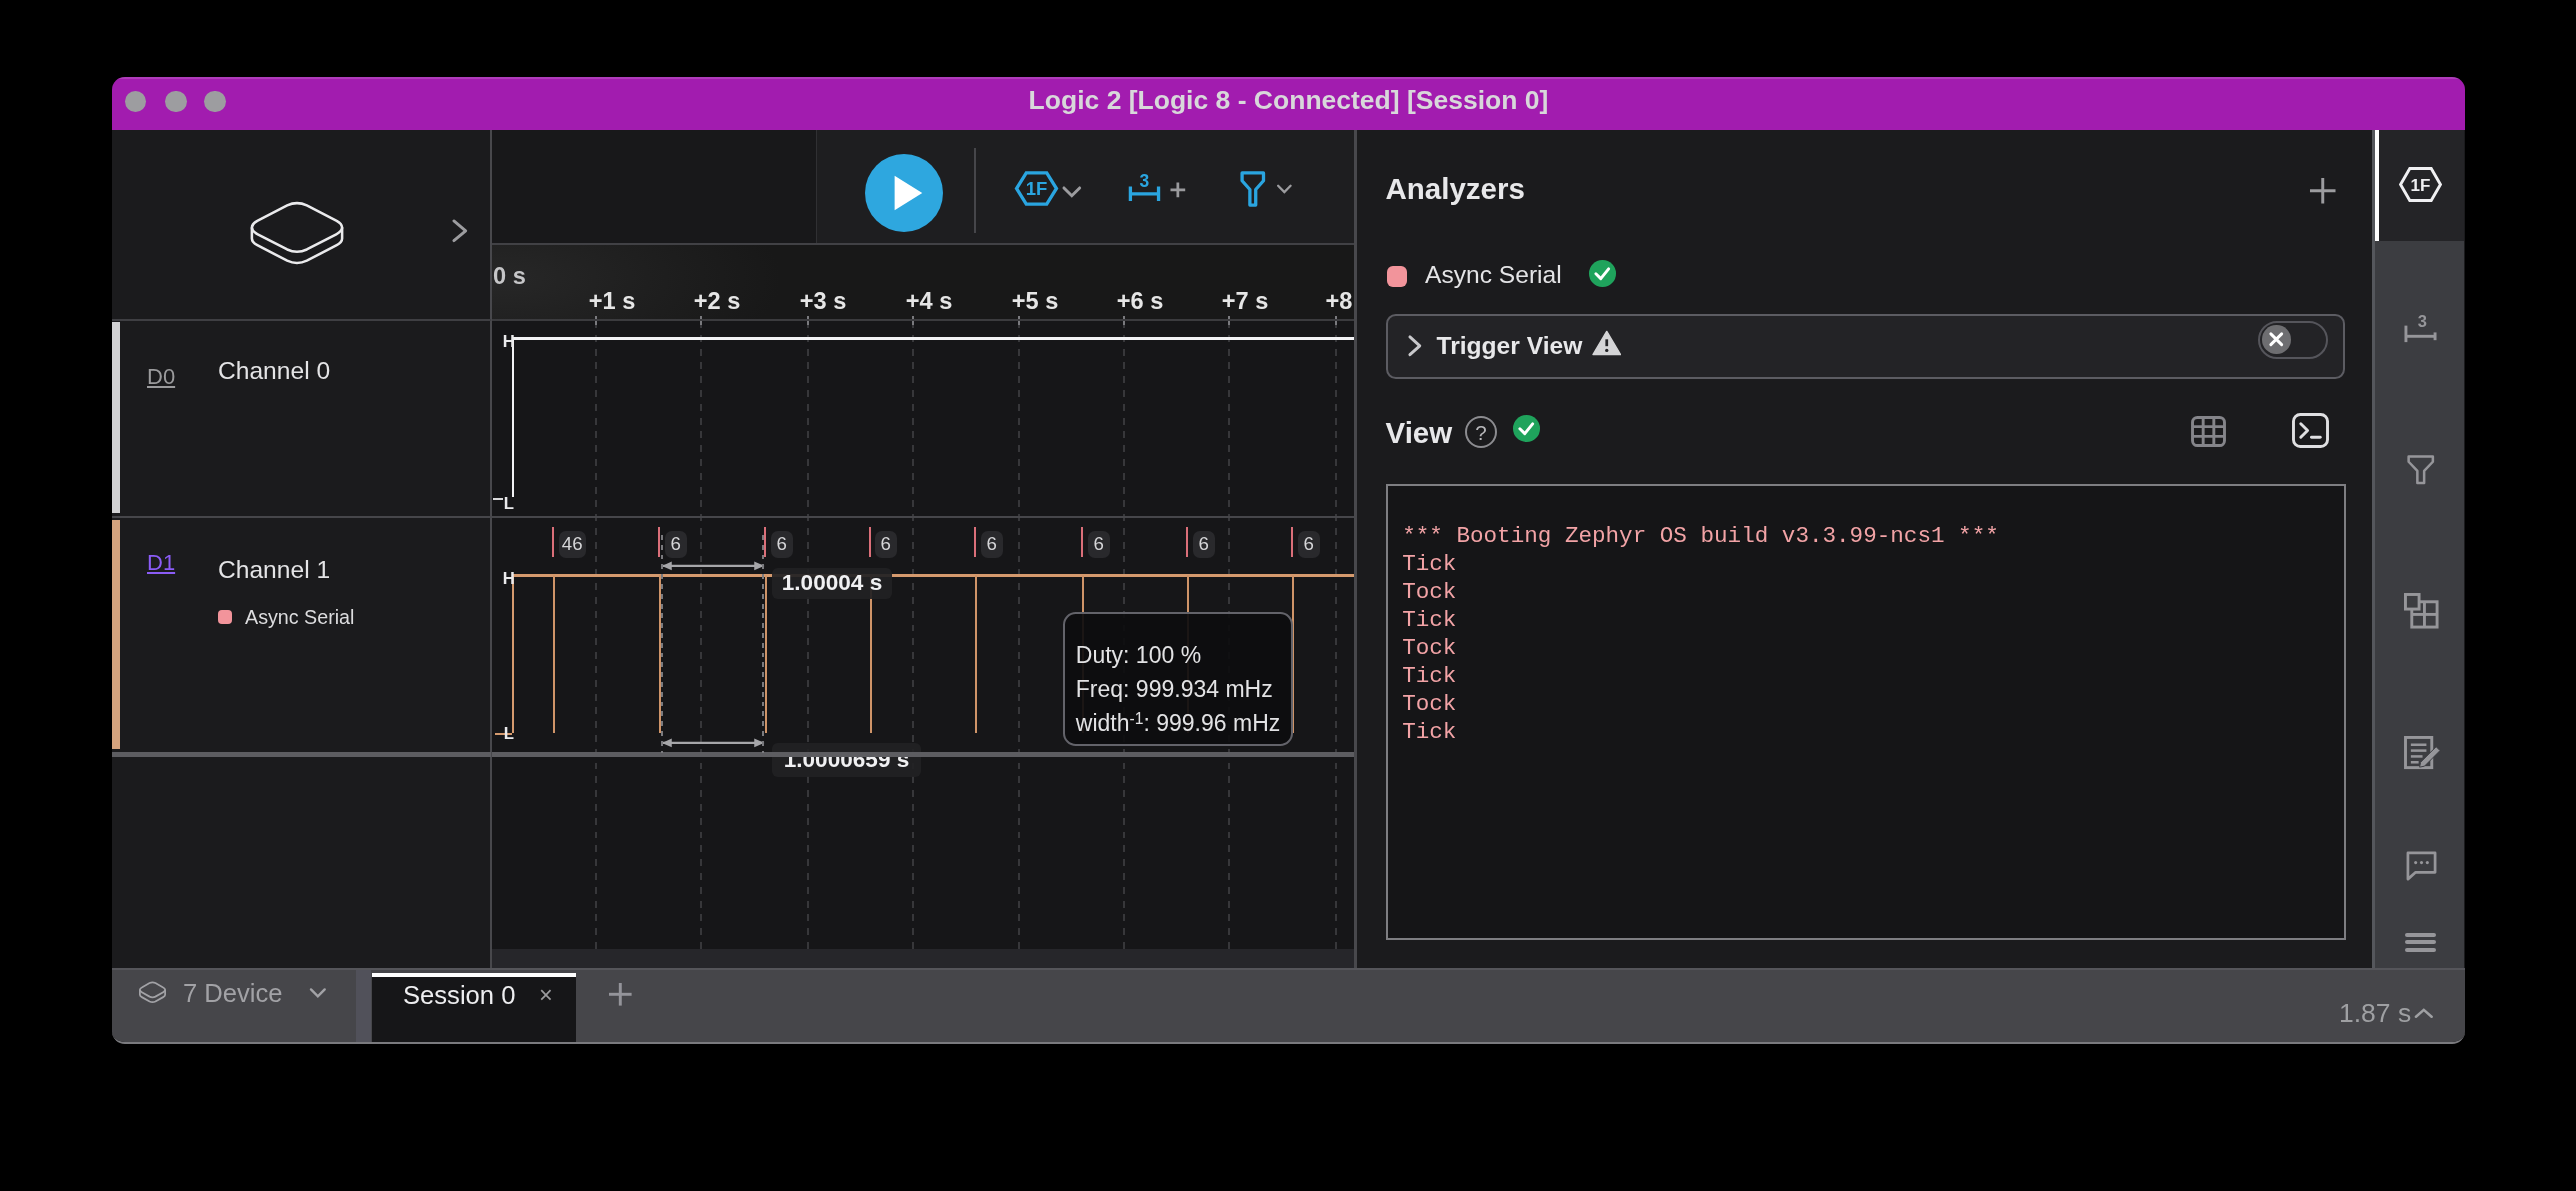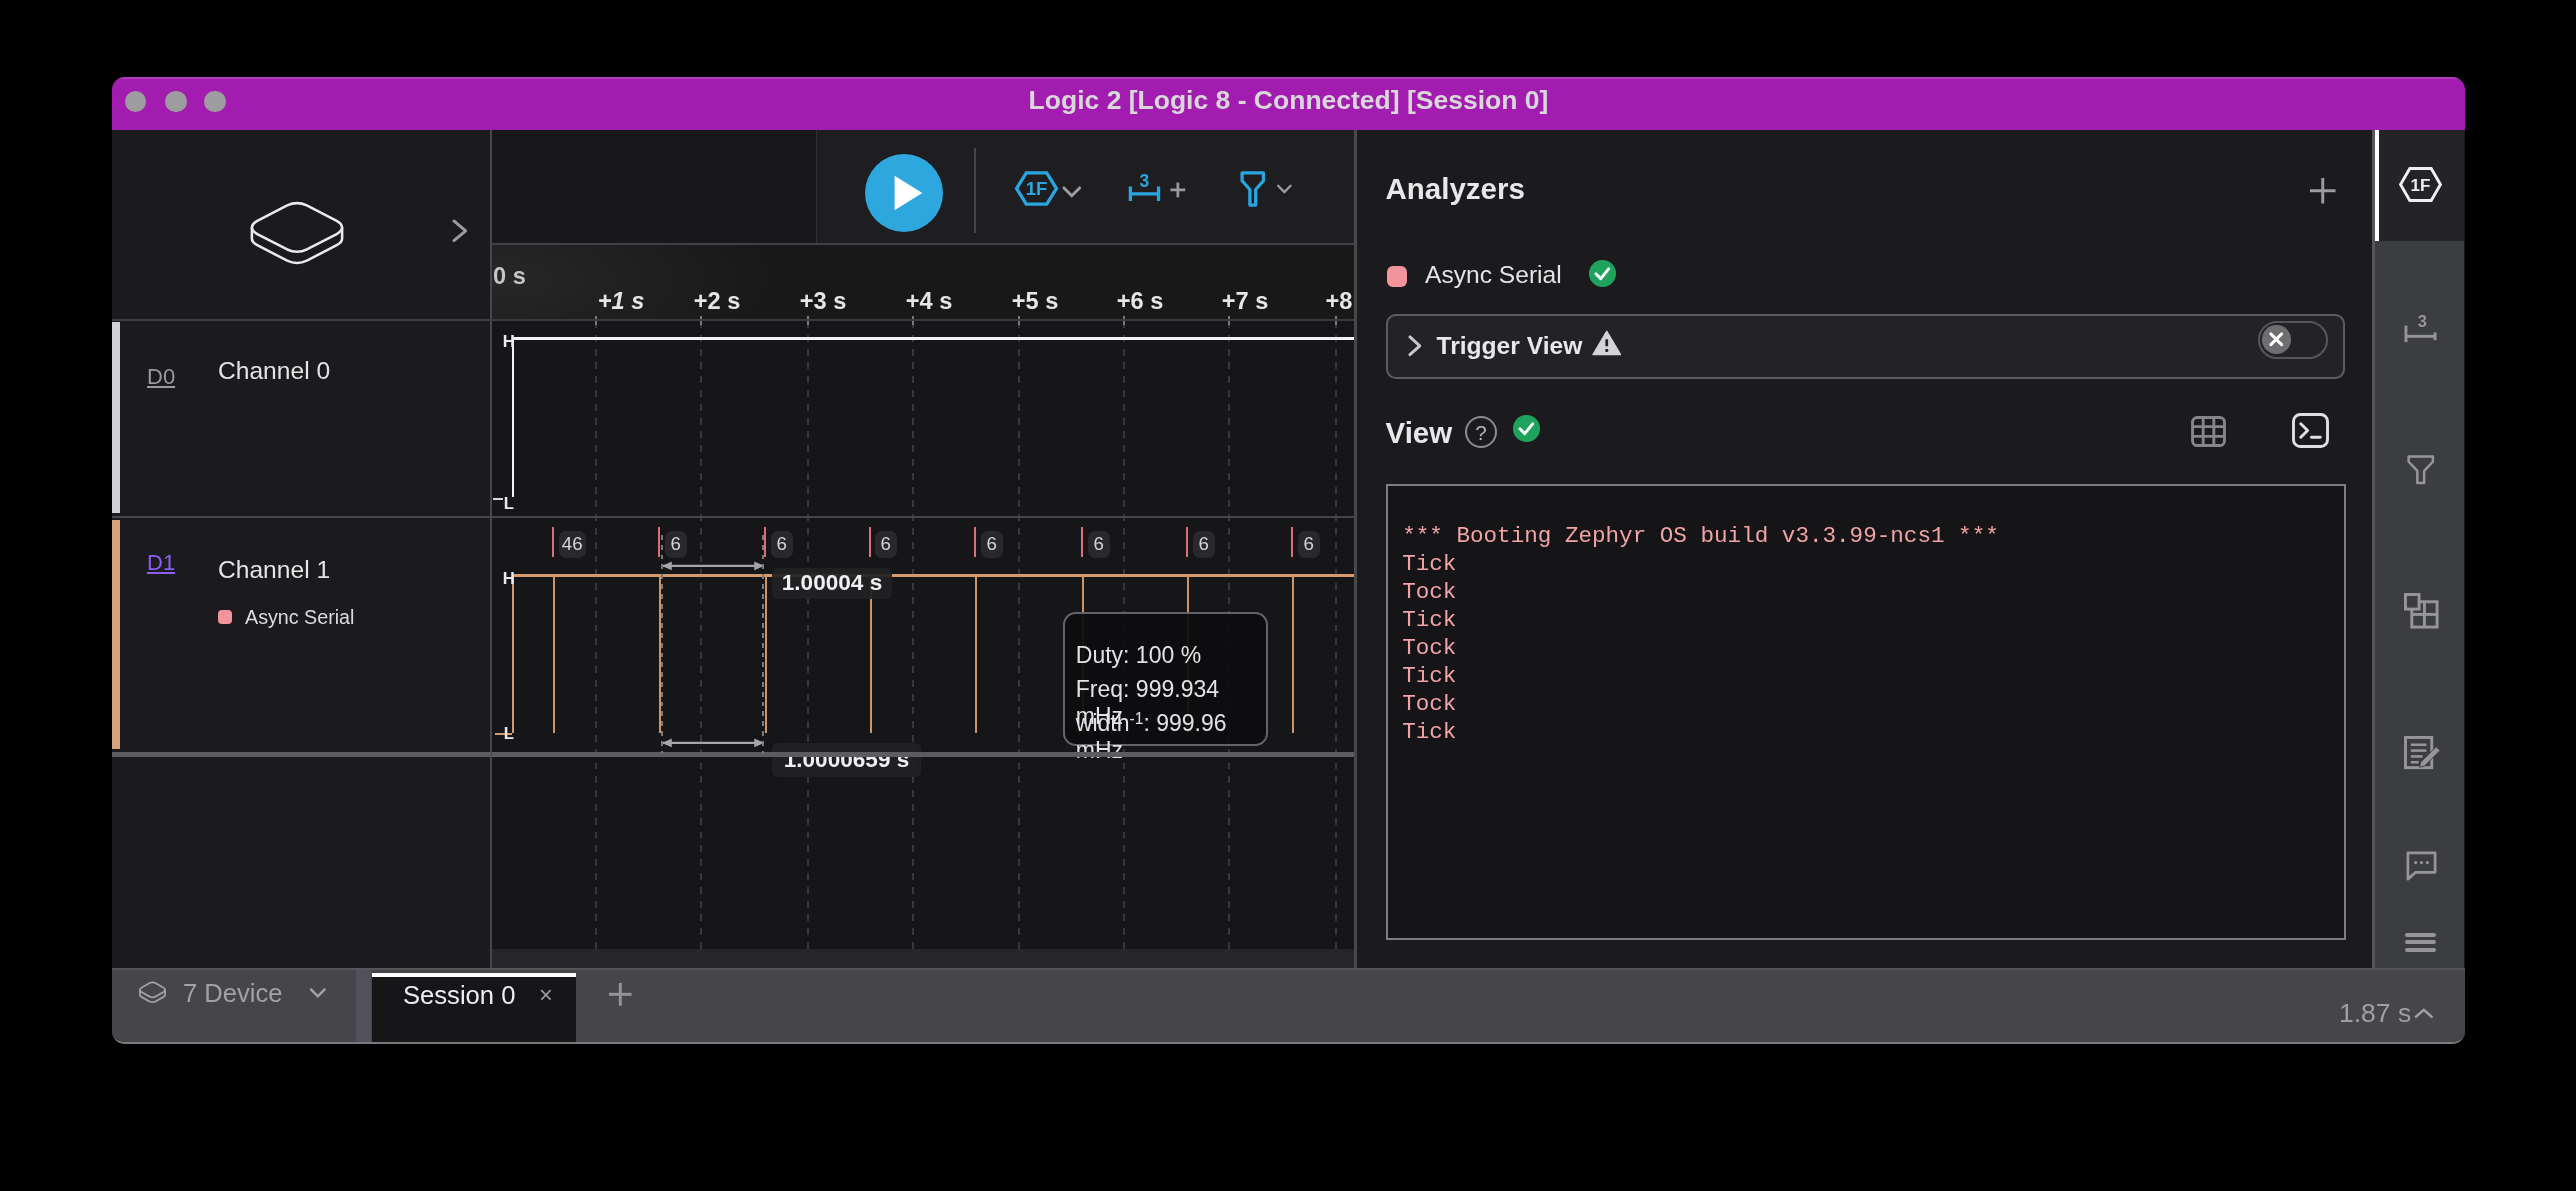--- a/index.html
+++ b/index.html
@@ -82,21 +82,21 @@
     <div class="gridline" style="left:844px;"></div>
     <div class="tick" style="left:104px;"></div>
     <div class="tick" style="left:209px;"></div>
     <div class="tick" style="left:316px;"></div>
     <div class="tick" style="left:421px;"></div>
     <div class="tick" style="left:527px;"></div>
     <div class="tick" style="left:632px;"></div>
     <div class="tick" style="left:737px;"></div>
     <div class="tick" style="left:844px;"></div>
     <div class="tlabel" style="left:2px;transform:none;top:134px;font-size:23.6px;color:#c6c6c8;">0 s</div>
-    <div class="tlabel" style="left:130px;font-style:italic;">+1 s</div>
+    <div class="tlabel" style="left:121px;">+1 s</div>
     <div class="tlabel" style="left:226px;">+2 s</div>
     <div class="tlabel" style="left:332px;">+3 s</div>
     <div class="tlabel" style="left:438px;">+4 s</div>
     <div class="tlabel" style="left:544px;">+5 s</div>
     <div class="tlabel" style="left:649px;">+6 s</div>
     <div class="tlabel" style="left:754px;">+7 s</div>
     <div class="tlabel" style="left:848px;">+8</div>
 
     <div style="position:absolute;left:20.6px;top:207px;width:843px;height:2.5px;background:#f2f2f4;"></div>
     <div style="position:absolute;left:20.6px;top:207px;width:2px;height:160px;background:#f2f2f4;"></div>
@@ -144,21 +144,21 @@
       <path d="M97 2.5 L107 7 L97 11.5 Z" fill="#a6a6a9"></path>
     </svg>
     <svg class="icon" style="left:168px;top:606px;" width="108" height="13.8" viewBox="0 0 110 14">
       <line x1="3" y1="7" x2="107" y2="7" stroke="#a6a6a9" stroke-width="2.2"></line>
       <path d="M13 2.5 L3 7 L13 11.5 Z" fill="#a6a6a9"></path>
       <path d="M97 2.5 L107 7 L97 11.5 Z" fill="#a6a6a9"></path>
     </svg>
     <div class="mlabel" style="left:281px;top:438px;width:120px;height:30.5px;line-height:30.5px;">1.00004 s</div>
     <div class="mlabel" style="left:281px;top:613px;width:149px;height:34px;line-height:34px;">1.0000659 s</div>
 
-    <div style="position:absolute;left:572px;top:482px;width:205px;height:134px;background:rgba(13,13,15,0.93);border:2.5px solid #63636a;border-radius:12.8px;color:#e2e2e4;font-size:23px;">
+    <div style="position:absolute;left:572px;top:482px;width:230px;height:134px;background:rgba(13,13,15,0.93);border:2.5px solid #63636a;border-radius:12.8px;color:#e2e2e4;font-size:23px;">
       <div style="position:absolute;left:10.8px;top:27.5px;">Duty: 100 %</div>
       <div style="position:absolute;left:10.8px;top:62px;">Freq: 999.934 mHz</div>
       <div style="position:absolute;left:10.8px;top:96px;">width<span style="font-size:15.7px;vertical-align:6.9px;">-1</span>: 999.96 mHz</div>
     </div>
 
     <div class="hdiv" style="left:0;top:189px;width:863px;height:2px;background:#3b3b3e;"></div>
     <div class="hdiv" style="left:0;top:386px;width:863px;height:2px;"></div>
     <div class="hdiv" style="left:0;top:622px;width:863px;height:4.9px;background:#5d5d61;"></div>
     <div style="position:absolute;left:0;top:819px;width:863px;height:18.7px;background:#26262a;"></div>
 

